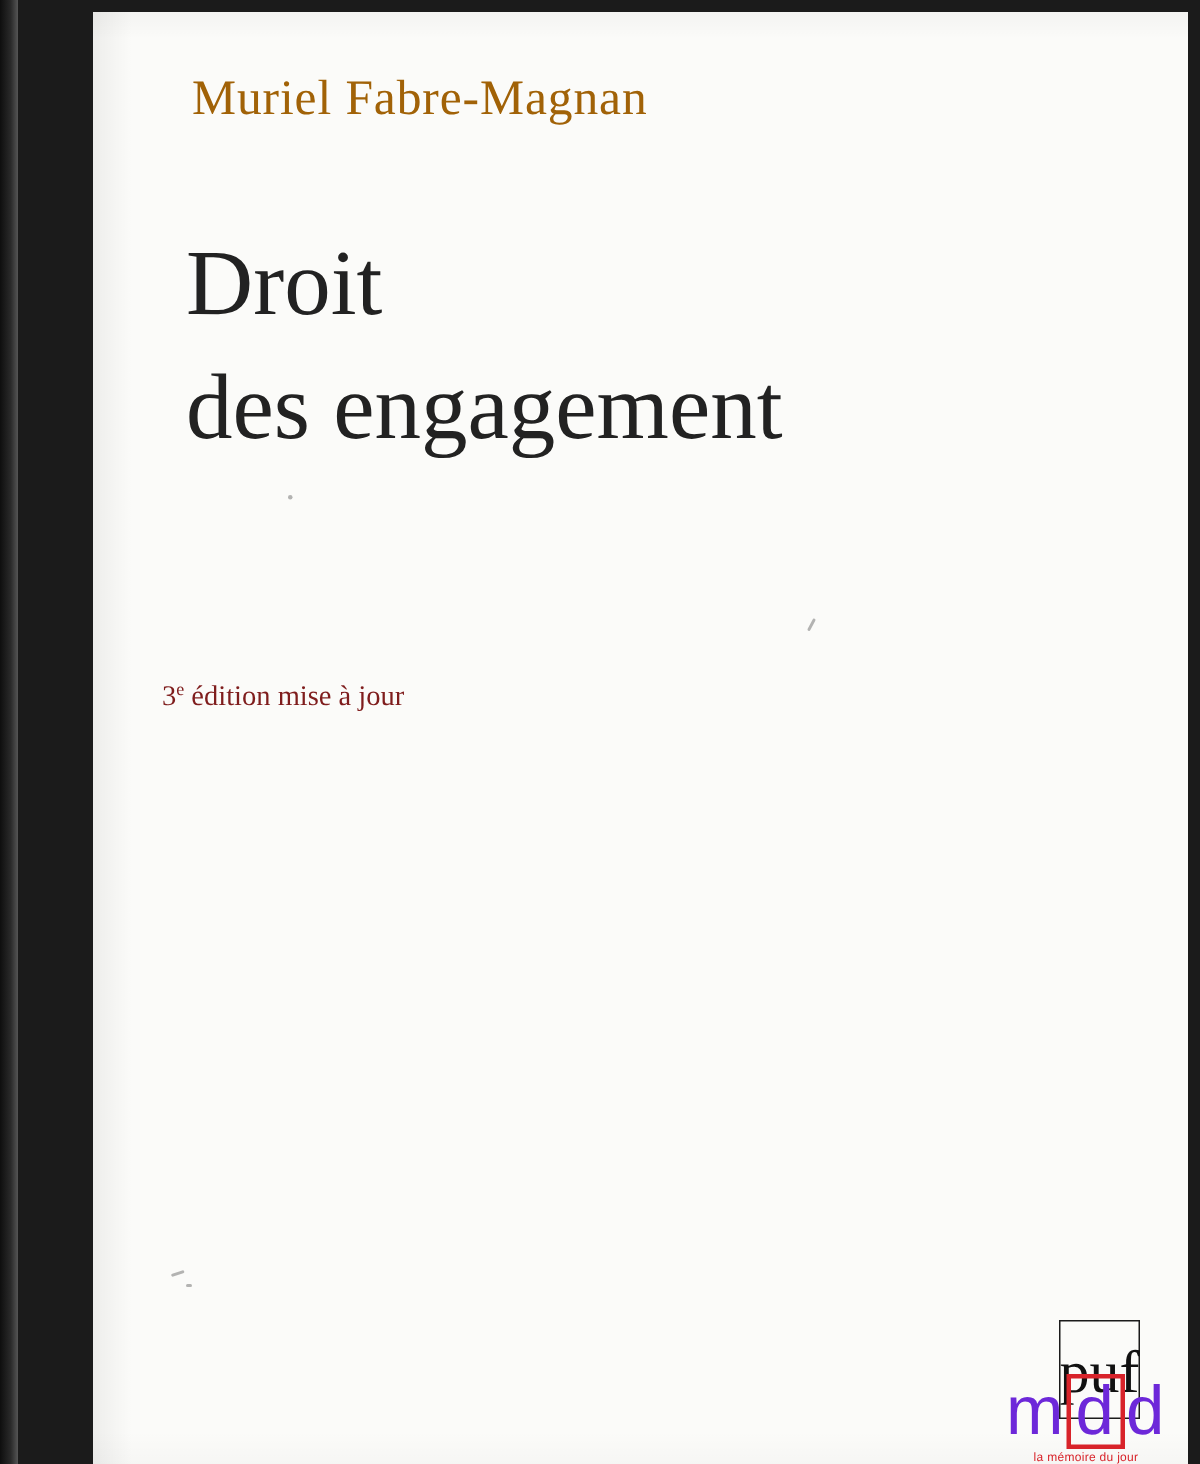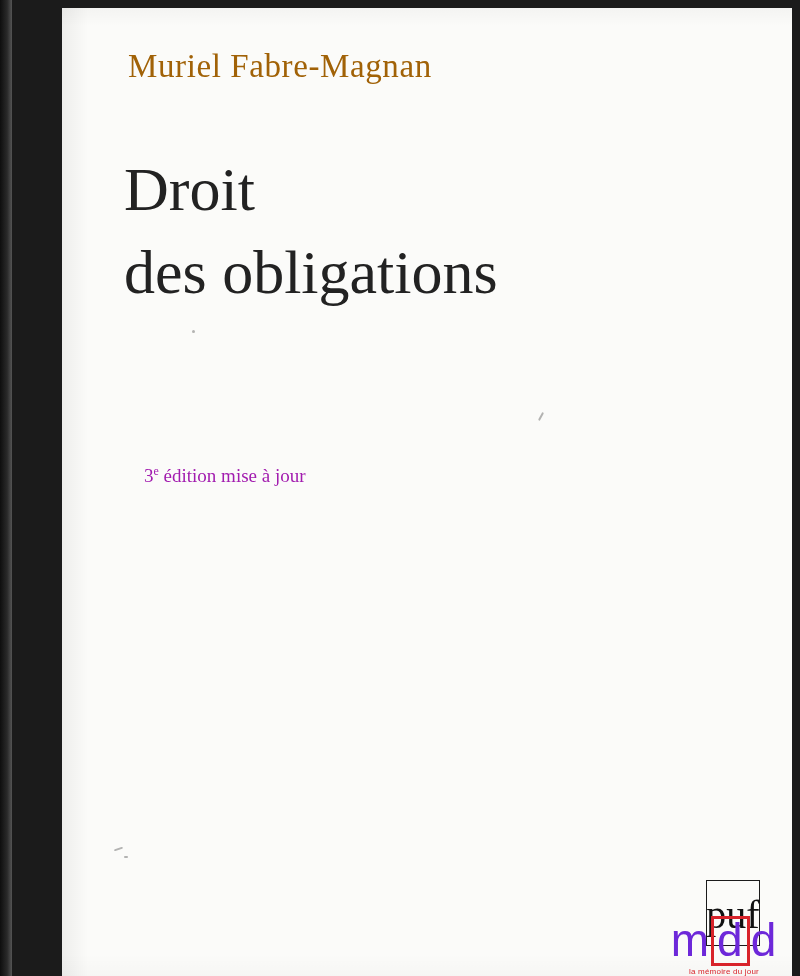--- a/index.html
+++ b/index.html
@@ -90,25 +90,24 @@
     font-size: 28px;
     letter-spacing: 0.2px;
     white-space: nowrap;
   }
   .subtitle .vol { font-size: 28px; }
   .subtitle .dash { letter-spacing: 0; }
 
   .edition {
     position: absolute;
     left: 46px;
-    top: 456px;
+    top: 444px;
     width: 460px;
-    color: #a21caf;
+    color: #7f1d1d;
     font-size: 19px;
-    margin-left: 36px;
   }
   .edition sup {
     font-size: 12px;
     vertical-align: super;
   }
 
   
   .themis {
     position: absolute;
     right: 116px;
@@ -196,21 +195,21 @@
 
     <div class="speck s1"></div>
     <div class="speck s2"></div>
     <div class="speck s3"></div>
     <div class="speck s4"></div>
 
     <div class="author">Muriel Fabre-Magnan</div>
 
     <div class="title">
       <span>Droit</span>
-      <span class="line2">des obligations</span>
+      <span class="line2">des engagement</span>
     </div>
 
 
     <div class="edition">
       <span>3</span><sup>e</sup><span> édition mise à jour</span>
     </div>
 
 
     <div class="puf">
       <span>puf</span>

